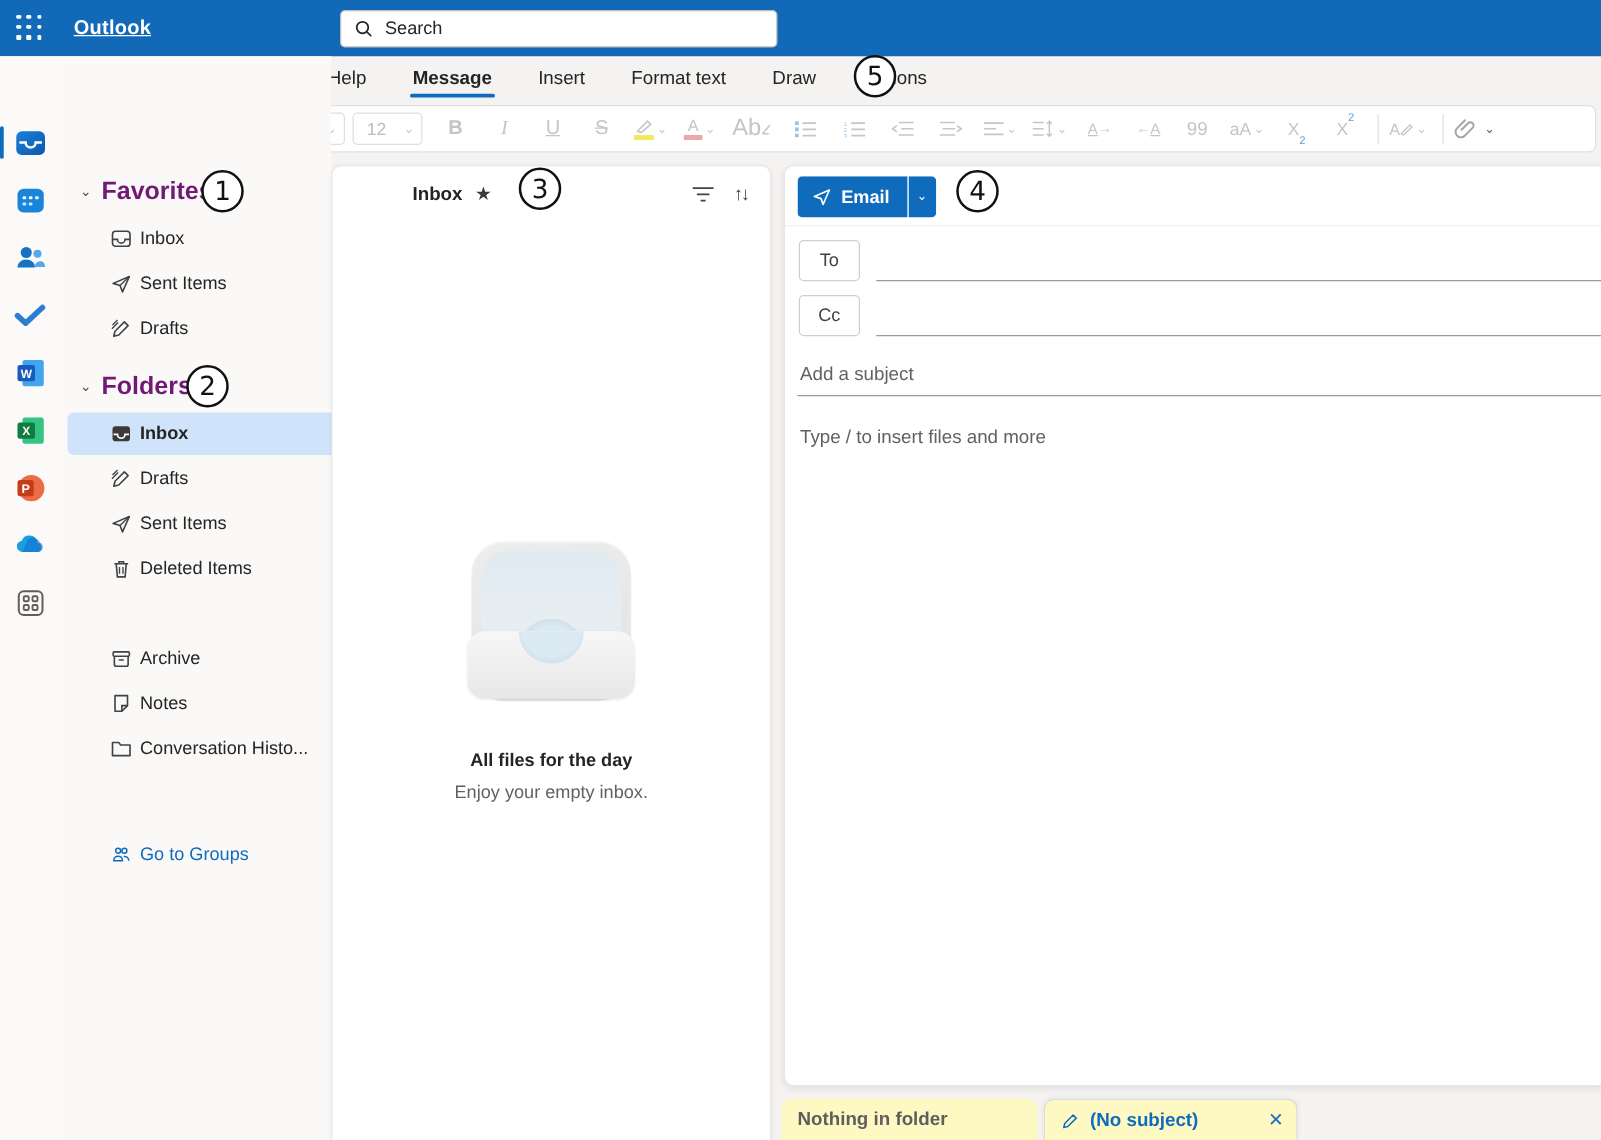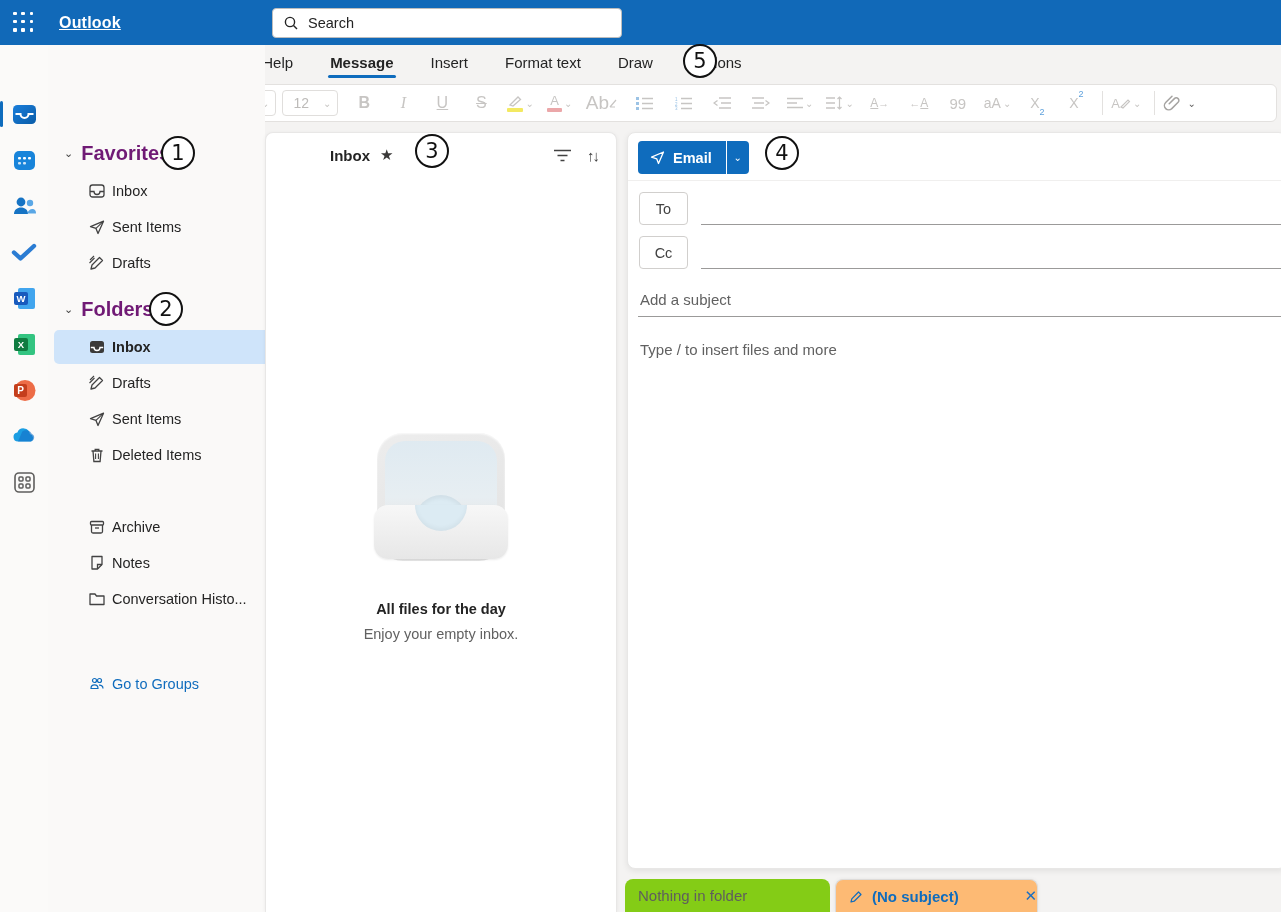--- a/index.html
+++ b/index.html
@@ -80,22 +80,22 @@
   .send-btn { position:absolute; left:10px; top:8px; height:33px; display:flex; border-radius:4px; overflow:hidden; cursor:pointer; }
   .send-main { background:#0f6cbd; color:#fff; display:flex; align-items:center; gap:8px; padding:0 14px 0 12px; font-size:14.5px; font-weight:bold; }
   .send-sep { width:1px; background:rgba(255,255,255,.45); }
   .send-chev { background:#0f6cbd; color:#fff; width:22px; display:flex; align-items:center; justify-content:center; font-size:10px; }
   .addr-btn { position:absolute; left:11px; width:49px; height:33px; border:1px solid #d1cfcd; border-radius:4px; background:#fff; display:flex; align-items:center; justify-content:center; font-size:14.5px; color:#424242; cursor:pointer; }
   .addr-line { position:absolute; left:73px; right:0; height:1px; background:#9b9a99; }
   .subj-line { position:absolute; left:10px; right:0; height:1px; background:#9b9a99; }
   .ph { position:absolute; font-size:15px; color:#616161; }
 
   
-  .folder-status { position:absolute; left:625px; top:879px; width:205px; height:33px; background:#84cc16; border-radius:8px 8px 0 0; display:flex; align-items:center; padding-left:13px; font-size:15px; font-weight:normal; color:#5f5e5d; }
-  .draft-tab { position:absolute; left:835px; top:879px; width:203px; height:33px; background:#fdba74; border:1px solid #dddbd9; border-bottom:none; border-radius:8px 8px 0 0; display:flex; align-items:center; padding:0 0 0 13px; cursor:pointer; box-shadow:0 0 4px rgba(0,0,0,.06); }
+  .folder-status { position:absolute; left:625px; top:879px; width:205px; height:33px; background:#fef9c3; border-radius:8px 8px 0 0; display:flex; align-items:center; padding-left:13px; font-size:15px; font-weight:bold; color:#5f5e5d; }
+  .draft-tab { position:absolute; left:835px; top:879px; width:203px; height:33px; background:#fef9c3; border:1px solid #dddbd9; border-bottom:none; border-radius:8px 8px 0 0; display:flex; align-items:center; padding:0 10px 0 13px; cursor:pointer; box-shadow:0 0 4px rgba(0,0,0,.06); }
   .draft-tab .dlabel { margin-left:8px; font-size:15px; font-weight:bold; color:#0f6cbd; }
   .draft-close { margin-left:auto; color:#1a6fc4; font-size:15px; cursor:pointer; }
 
   
   .ann { position:absolute; width:34px; height:34px; border:2px solid #111; border-radius:50%; background:#fff; display:flex; align-items:center; justify-content:center; font-size:21px; color:#111; font-family:"DejaVu Sans",sans-serif; }
 </style>
 </head>
 <body>
 
 <div class="topbar">

